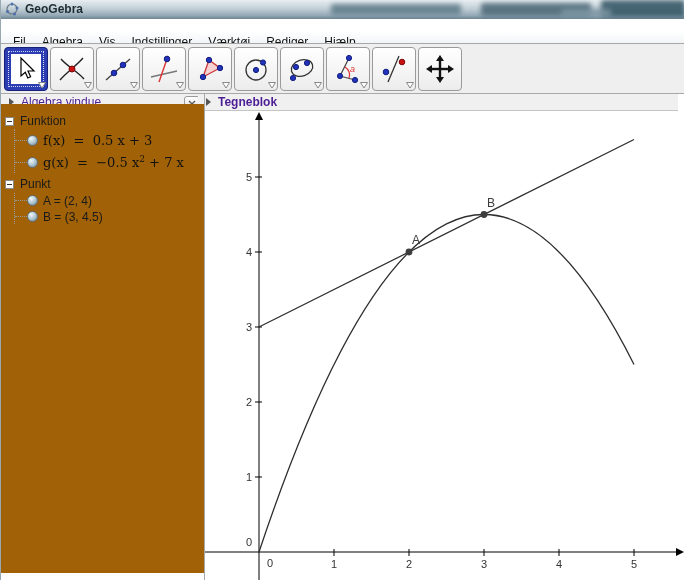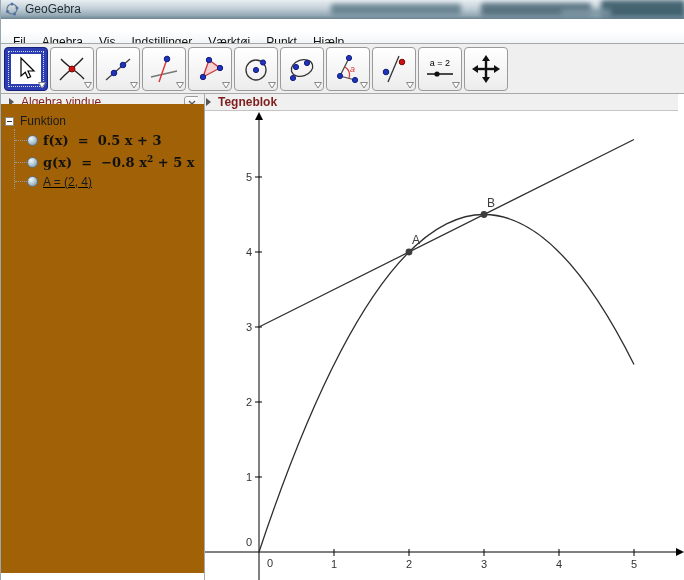--- a/index.html
+++ b/index.html
@@ -10,21 +10,21 @@
   
   .titlebar{position:absolute;left:0;top:0;width:684px;height:19px;
     background:linear-gradient(180deg,#e8eef2 0%,#c2cfd7 45%,#96abb7 80%,#6d8594 100%);
     overflow:hidden;}
   .titlebar .blob{position:absolute;filter:blur(2.5px);opacity:.85;border-radius:2px;}
   .b1{left:330px;top:4px;width:130px;height:11px;background:#5e7b89;}
   .b2{left:480px;top:3px;width:110px;height:13px;background:#4a6675;}
   .b3{left:600px;top:0px;width:84px;height:17px;background:#2f5260;}
   .b4{left:560px;top:9px;width:50px;height:8px;background:#7d97a3;}
   .app-icon{position:absolute;left:4px;top:2px;width:14px;height:14px;}
-  .title-text{position:absolute;left:24px;top:2px;font-size:12px;color:#1d2b33;}
+  .title-text{position:absolute;left:24px;top:2px;font-size:12px;color:#1d2b33;font-weight:bold;}
 
   
   .menubar{position:absolute;left:0;top:31px;width:684px;height:23px;
     background:linear-gradient(180deg,#ffffff,#eef2f5 70%,#e4e9ee);
     border-bottom:1px solid #cdd4da;display:flex;align-items:center;padding-left:4px;box-sizing:border-box;}
   .menu-item{font-size:12px;color:#111;padding:3px 8px;cursor:default;}
 
   
   .toolbar{position:absolute;left:0;top:43px;width:684px;height:51px;
     background:#efefef;border-top:1px solid #a8a8a8;border-bottom:1px solid #a8a8a8;
@@ -37,41 +37,41 @@
     align-items:center;justify-content:center;outline:1px dotted #cfd6ff;outline-offset:2px;}
   .corner-tri{position:absolute;right:1px;bottom:1px;}
 
   
   .phead{position:absolute;top:94px;height:17px;background:#f0f0f0;
     border-bottom:1px solid #c4c4c4;display:flex;align-items:center;box-sizing:border-box;}
   .phead.left{left:0;width:203px;}
   .phead.right{left:197px;width:480px;}
   .tri-right{width:0;height:0;border-left:5px solid #555;border-top:4px solid transparent;
     border-bottom:4px solid transparent;margin:0 7px 0 8px;}
-  .phead-label{font-size:12px;color:#7f1d1d;}
+  .phead-label{font-size:12px;color:#4c1d95;}
   .phead-label.bold{font-weight:bold;}
   .close-btn{position:absolute;right:4px;top:2px;width:14px;height:13px;border:1px solid #999;
     border-radius:3px;background:linear-gradient(#fff,#ddd);display:flex;align-items:center;justify-content:center;}
 
   
   .vsep{position:absolute;left:203px;top:94px;width:1px;height:486px;background:#a8a8a8;}
   .algebra{position:absolute;left:0;top:104px;width:203px;height:469px;background:#a16207;
     padding:6px 0 0 4px;box-sizing:border-box;}
   .group-row{display:flex;align-items:center;height:16px;margin-top:3px;}
   .group-label{font-size:12px;color:#1a1a1a;margin-left:6px;}
   .children{margin-left:9px;border-left:1px dotted #999;}
   .tree-row{display:flex;align-items:center;}
   .stub{width:12px;height:0;border-top:1px dotted #999;}
   .marble{width:11px;height:11px;border-radius:50%;flex:0 0 11px;
     border:1px solid #60707c;box-sizing:border-box;
     background:radial-gradient(circle at 35% 30%,#f0f7fa,#b7ccd6 45%,#8aa4b1 78%,#6d8794);}
   .math-row{height:22px;}
-  .math{font-family:"DejaVu Serif",serif;font-weight:bold;font-size:13px;color:#111;margin-left:5px;white-space:pre;}
+  .math{font-family:"DejaVu Serif",serif;font-weight:normal;font-size:13px;color:#111;margin-left:5px;white-space:pre;}
   .math sup{font-size:9px;}
-  .plain-row{height:15px;margin-top:1px;text-decoration:underline;}
+  .plain-row{height:15px;margin-top:1px;}
   .plain{font-size:12px;color:#1a1a1a;margin-left:5px;white-space:pre;}
 
   .graphics{position:absolute;left:204px;top:111px;width:480px;height:469px;background:#fff;}
   svg text{font-family:"Liberation Sans",sans-serif;}
 </style>
 </head>
 <body>
 
 <div class="win">
 
@@ -91,21 +91,21 @@
     </span>
     <span class="title-text">GeoGebra</span>
   </div>
 
   <div class="menubar">
     <span class="menu-item">Fil</span>
     <span class="menu-item">Algebra</span>
     <span class="menu-item">Vis</span>
     <span class="menu-item">Indstillinger</span>
     <span class="menu-item">Værktøj</span>
-    <span class="menu-item">Punkt</span>
+    <span class="menu-item">Rediger</span>
     <span class="menu-item">Hjælp</span>
   </div>
 
   <div class="toolbar">
 
     <div class="tbtn selected">
       <span class="iconbox">
         <svg width="26" height="26" viewBox="0 0 26 26">
           <path d="M8,2 L8,20 L12.3,16.2 L14.8,22 L17.6,20.7 L15,15 L21,15 Z" fill="#ffffff" stroke="#000" stroke-width="1.2"></path>
         </svg>
@@ -203,30 +203,20 @@
         <line x1="20" y1="2" x2="9" y2="28" stroke="#333" stroke-width="1.3"></line>
         <circle cx="7" cy="18" r="2.8" fill="#2233bb" stroke="#111e7d"></circle>
         <circle cx="23" cy="8" r="2.8" fill="#cc1111" stroke="#7a0a0a"></circle>
       </svg>
       <svg class="corner-tri" width="8" height="7">
         <polygon points="0.5,0.5 7.5,0.5 4,6" fill="#fff" stroke="#888"></polygon>
         </svg>
     </div>
 
 
-    <div class="tbtn">
-      <svg width="34" height="30" viewBox="0 0 34 30">
-        <text x="17" y="12" font-size="9" fill="#000" text-anchor="middle">a = 2</text>
-        <line x1="4" y1="20" x2="30" y2="20" stroke="#000" stroke-width="1.4"></line>
-        <circle cx="14" cy="20" r="2.6" fill="#111"></circle>
-      </svg>
-      <svg class="corner-tri" width="8" height="7">
-        <polygon points="0.5,0.5 7.5,0.5 4,6" fill="#fff" stroke="#888"></polygon>
-        </svg>
-    </div>
 
     <div class="tbtn">
       <svg width="30" height="30" viewBox="0 0 30 30">
         <line x1="15" y1="6" x2="15" y2="24" stroke="#111" stroke-width="2.4"></line>
         <line x1="6" y1="15" x2="24" y2="15" stroke="#111" stroke-width="2.4"></line>
         <polygon points="15,1 11,7 19,7" fill="#111"></polygon>
         <polygon points="15,29 11,23 19,23" fill="#111"></polygon>
         <polygon points="1,15 7,11 7,19" fill="#111"></polygon>
         <polygon points="29,15 23,11 23,19" fill="#111"></polygon>
       </svg>
@@ -259,28 +249,40 @@
     </div>
     <div class="children">
       <div class="tree-row math-row">
         <span class="stub"></span>
         <span class="marble"></span>
         <span class="math">f(x)  =  0.5 x + 3</span>
       </div>
       <div class="tree-row math-row">
         <span class="stub"></span>
         <span class="marble"></span>
-        <span class="math"><span>g(x)  =  −0.8 x</span><sup>2</sup><span> + 5 x</span></span>
+        <span class="math"><span>g(x)  =  −0.5 x</span><sup>2</sup><span> + 7 x</span></span>
       </div>
+    </div>
+    <div class="group-row">
+      <svg width="9" height="9" viewBox="0 0 9 9">
+        <rect x="0.5" y="0.5" width="8" height="8" fill="#fff" stroke="#888"></rect>
+        <line x1="2" y1="4.5" x2="7" y2="4.5" stroke="#333"></line>
+      </svg>
+      <span class="group-label">Punkt</span>
     </div>
     <div class="children">
       <div class="tree-row plain-row">
         <span class="stub"></span>
         <span class="marble"></span>
         <span class="plain">A = (2, 4)</span>
+      </div>
+      <div class="tree-row plain-row">
+        <span class="stub"></span>
+        <span class="marble"></span>
+        <span class="plain">B = (3, 4.5)</span>
       </div>
     </div>
   </div>
 
   <div class="graphics">
     <svg id="graph" width="480" height="469" viewBox="0 0 480 469">
         <line x1="0" y1="441" x2="477" y2="441" stroke="#000000" stroke-width="1"></line>
         <line x1="54" y1="3" x2="54" y2="469" stroke="#000000" stroke-width="1"></line>
         <polygon points="54,1 50,9 58,9" fill="#000000"></polygon>
         <polygon points="479,441 471,437 471,445" fill="#000000"></polygon>

